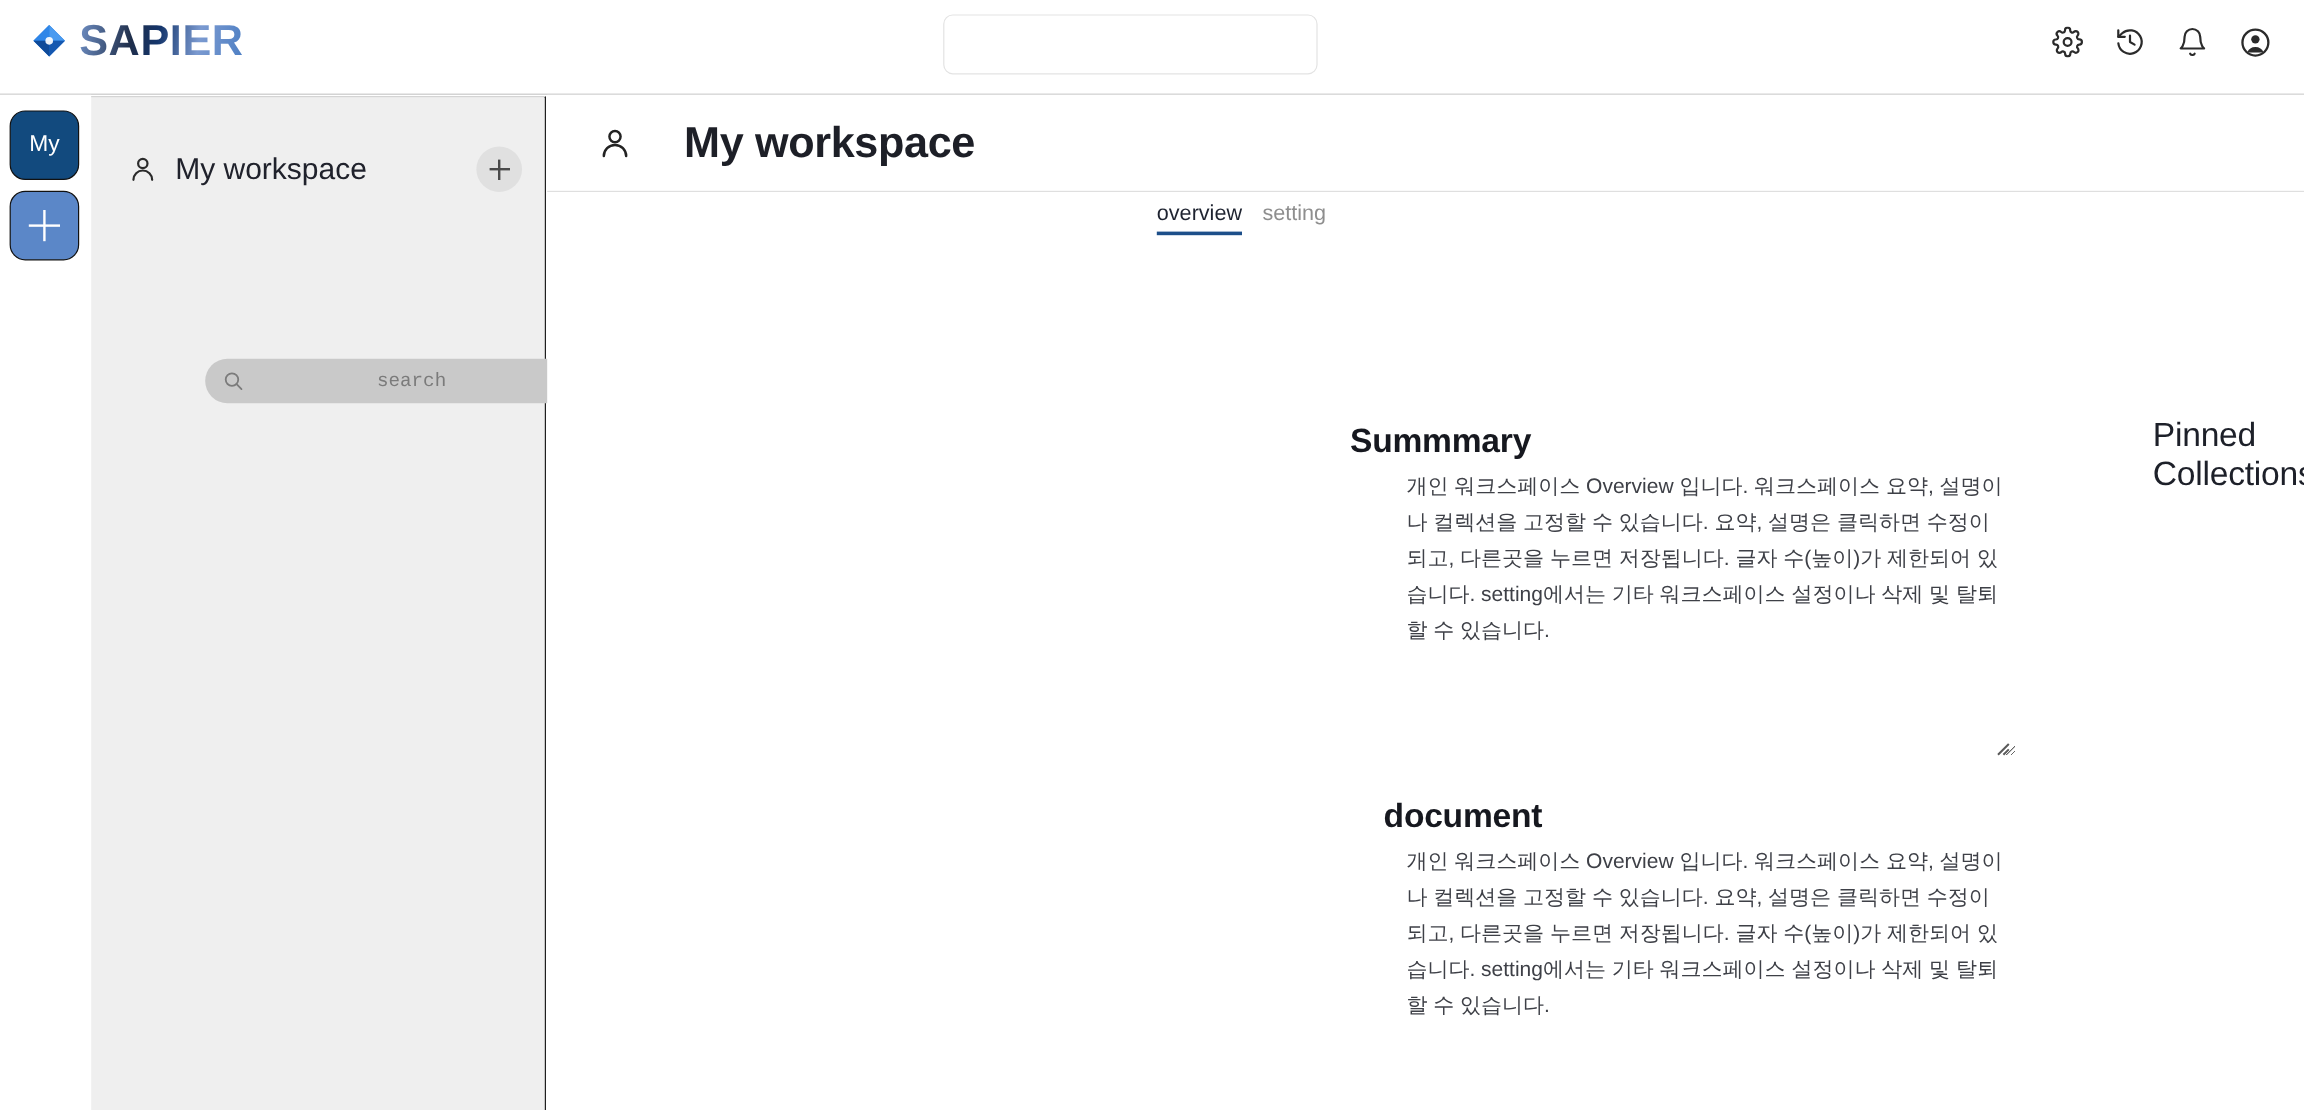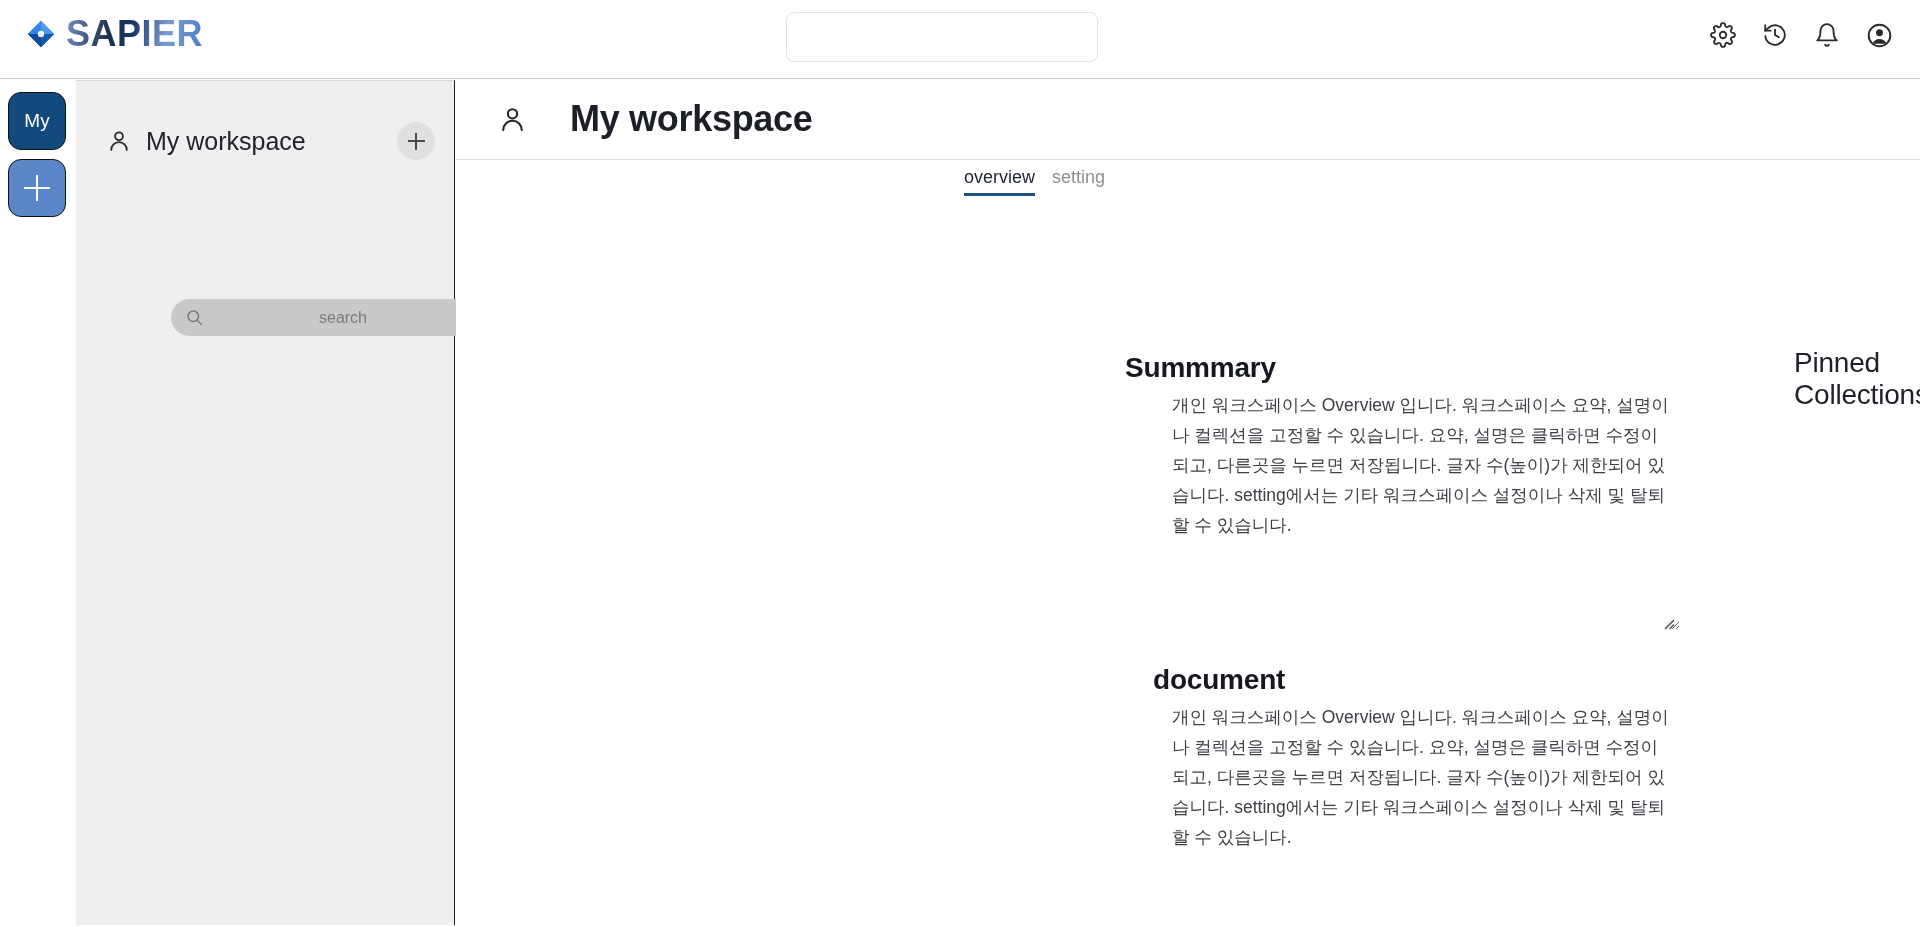--- a/index.html
+++ b/index.html
@@ -157,21 +157,21 @@
   #ws-search-wrap {
     position: absolute;
     left: 95px; top: 218px;
     width: 344px; height: 37px;
   }
   #ws-search {
     width: 344px; height: 37px;
     background: #c9c9c9;
     border: none;
     border-radius: 19px;
-    font-family: Liberation Sans, sans-serif;
+    font-family: Liberation Mono, monospace;
     font-size: 16px;
     color: #6f6f6f;
     text-align: center;
     outline: none;
   }
   #ws-search::placeholder { color: #7b7b7b; opacity: 1; }
   #ws-search-icon {
     position: absolute;
     left: 14px; top: 9px;
     color: #7b7b7b;

